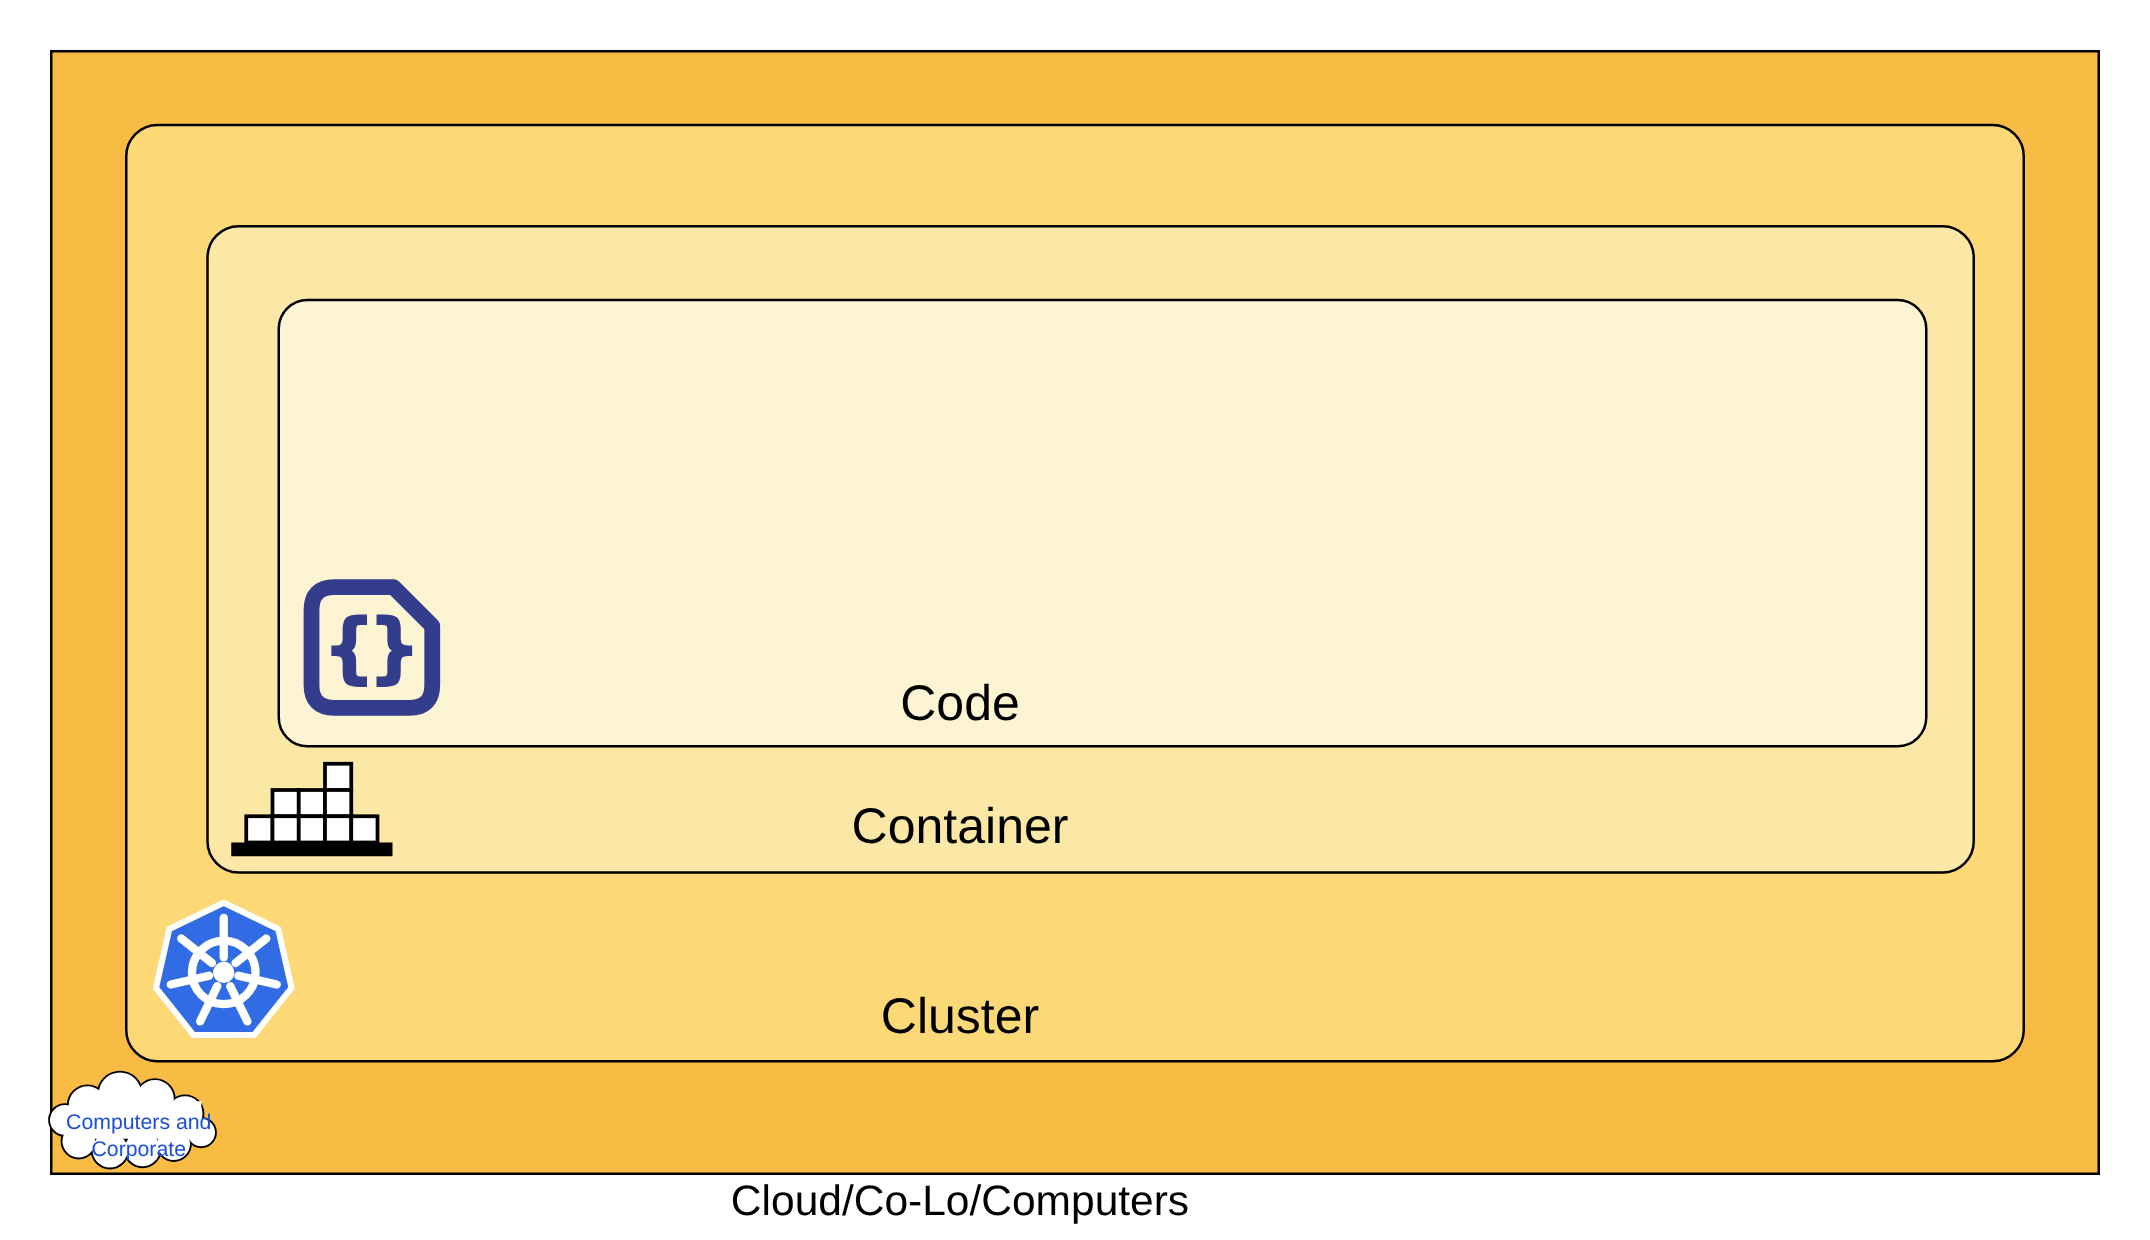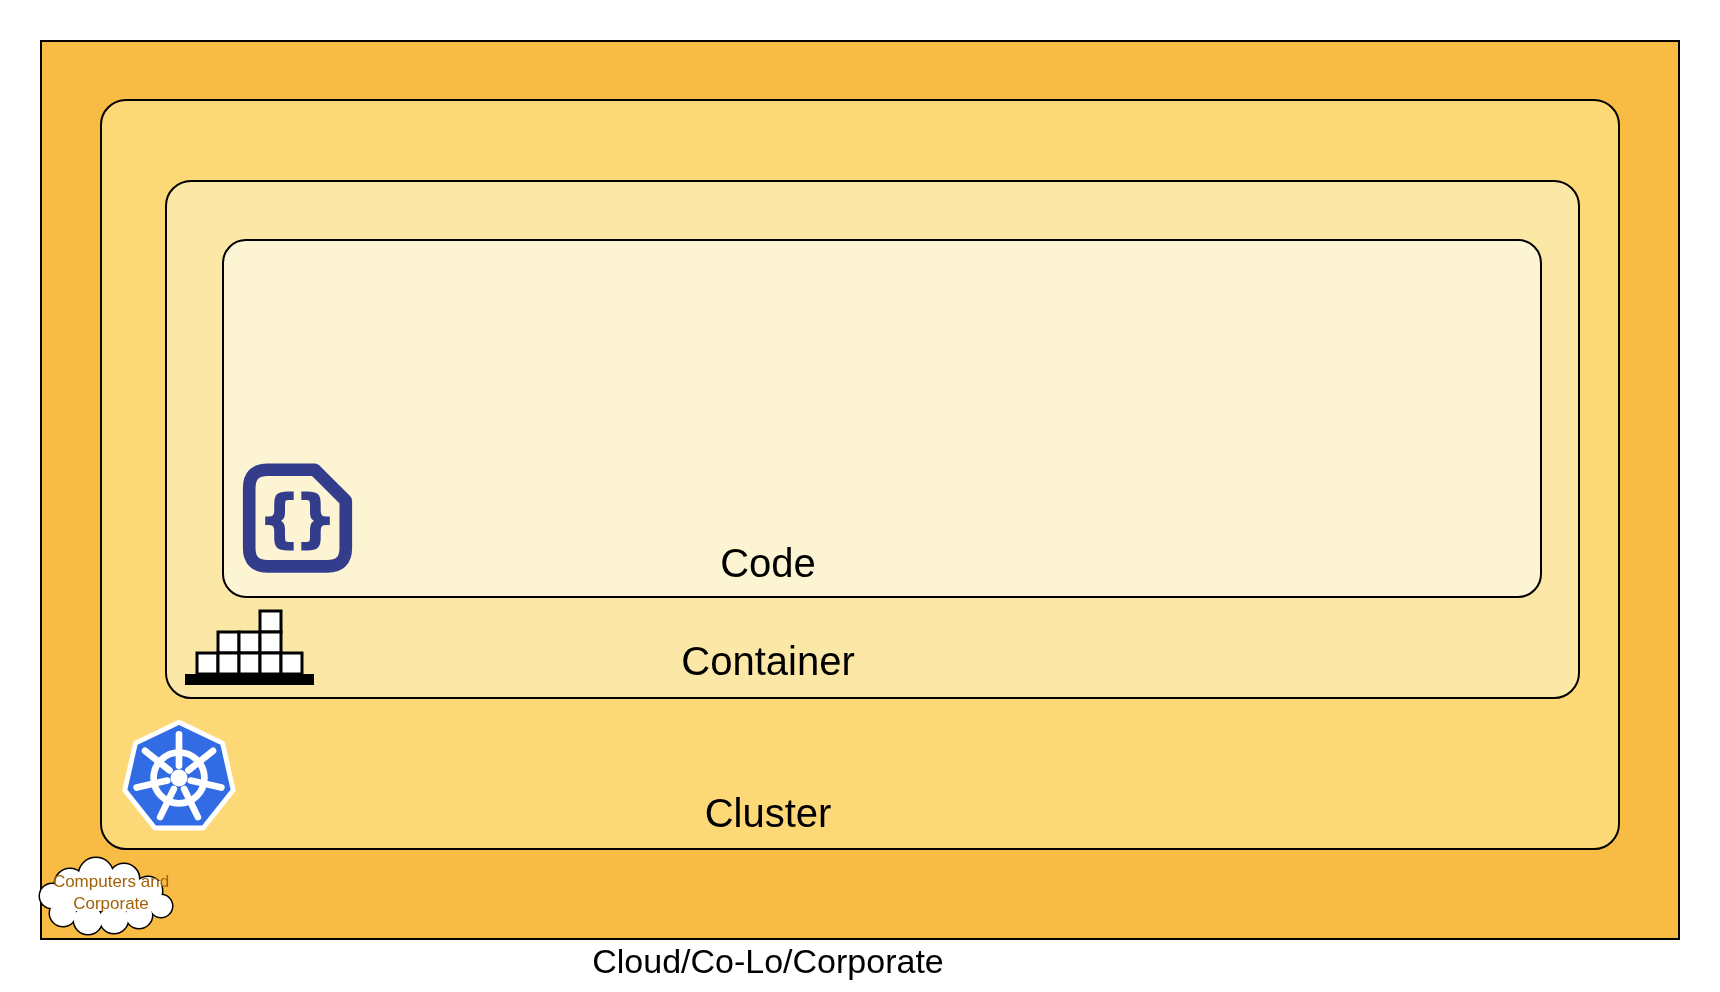--- a/index.html
+++ b/index.html
@@ -63,43 +63,43 @@
     line-height: 38px;
   }
   .icon-wrap { position: absolute; }
   .icon-code      { left: 240px; top: 458px; width: 115px; height: 120px; }
   .icon-container { left: 183px; top: 608px; width: 133px; height: 78px; }
   .icon-k8s       { left: 118px; top: 715px; width: 122px; height: 121px; }
   .icon-cloud     { left: 36px;  top: 851px; width: 150px; height: 88px; }
   .icon-wrap svg { display: block; width: 100%; height: 100%; }
   .cloud-text {
     position: absolute;
-    left: 0; top: 20px;
+    left: 0; top: 36px;
     width: 100%;
     text-align: center;
     font-size: 17px;
     line-height: 22px;
-    color: #a16207;
+    color: #1d4ed8;
   }
 </style>
 </head>
 <body>
 
 <div class="canvas">
 
   <div class="layer-box layer-outer"></div>
   <div class="layer-box layer-cluster"></div>
   <div class="layer-box layer-container"></div>
   <div class="layer-box layer-code"></div>
 
   <div class="layer-label label-code">Code</div>
   <div class="layer-label label-container">Container</div>
   <div class="layer-label label-cluster">Cluster</div>
   <div class="layer-label label-datacenter">
-    <div>Cloud/Co-Lo/Corporate</div>
+    <div>Cloud/Co-Lo/Computers</div>
     
   </div>
 
   <div class="icon-wrap icon-code">
     <svg viewBox="0 0 100 100" xmlns="http://www.w3.org/2000/svg">
       <path d="M65 8 H24 Q8 8 8 24 V76 Q8 92 24 92 H76 Q92 92 92 76 V35 L65 8 Z" fill="none" stroke="#333D8C" stroke-width="11" stroke-linejoin="round"></path>
       <text x="50" y="68" text-anchor="middle" font-family="DejaVu Sans Mono, monospace" font-weight="bold" font-size="52" fill="#333D8C" stroke="#333D8C" stroke-width="2.5">{}</text>
     </svg>
   </div>
 

